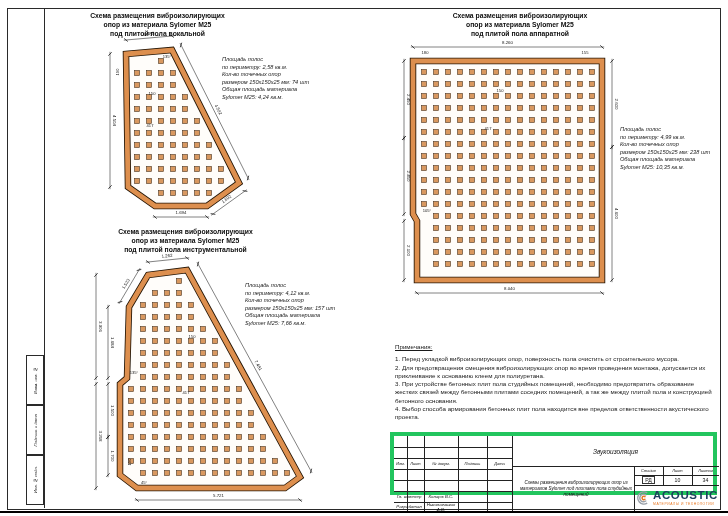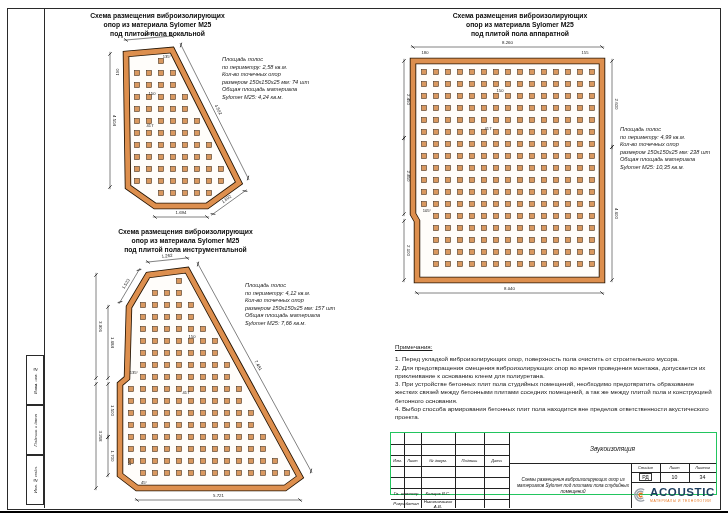--- a/index.html
+++ b/index.html
@@ -15,21 +15,21 @@
   .annot{position:absolute;font-style:italic;font-size:5.6px;line-height:1.35;
          white-space:pre-line;color:#222;}
   .notes{position:absolute;left:395px;top:343px;width:322px;font-size:6.2px;line-height:1.34;color:#1a1a1a;}
   .notes .nh{text-decoration:underline;margin-bottom:4px;}
   .notes .nb{white-space:pre-line;}
   .stampcell{position:absolute;left:26px;width:18px;border:1px solid #2a2a2a;
              display:flex;align-items:center;justify-content:center;box-sizing:border-box;}
   .vtext{writing-mode:vertical-rl;transform:rotate(180deg);font-size:4.3px;
          font-style:italic;white-space:nowrap;color:#222;}
   #tb{position:absolute;left:390px;top:432px;width:327px;height:63px;
-      border:1px solid #22c55e;box-sizing:border-box;background:#fff;}
+      border:4px solid #22c55e;box-sizing:border-box;background:#fff;}
   .tl{position:absolute;background:#222;}
   .tc{position:absolute;display:flex;align-items:center;justify-content:center;
       text-align:center;color:#111;}
   .f4{font-size:4px;font-style:italic;}
   .f45{font-size:4.4px;font-style:italic;}
   .f5{font-size:5.2px;}
   .proj{font-size:6.5px;font-style:italic;}
   .doct{font-size:4.6px;font-style:italic;line-height:1.35;padding:0 3px;}
   .stage-val{border:1px solid #333;padding:0 2px;line-height:1.2;}
   .logo{position:absolute;display:flex;align-items:center;justify-content:center;gap:3px;}

